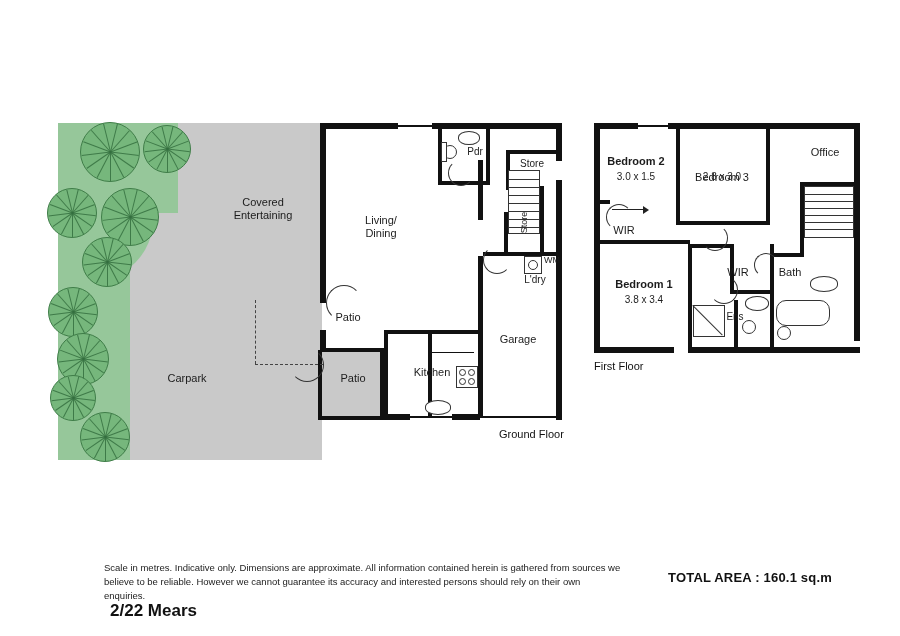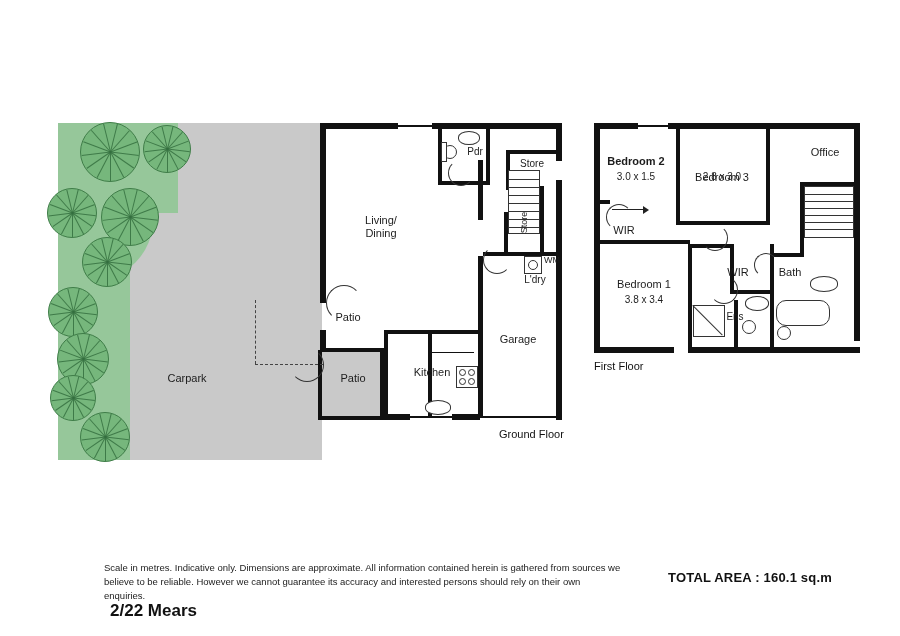--- a/index.html
+++ b/index.html
@@ -328,20 +328,22 @@
     <div class="abs wall" style="left:483px;top:252px;width:22px;height:4px;"></div>
 
     <div class="arc" style="left:326px;top:285px;width:34px;height:34px;border-color:#333 transparent transparent #333;"></div>
     <div class="arc" style="left:290px;top:348px;width:32px;height:32px;border-color:transparent #333 #333 transparent;"></div>
     <div class="arc" style="left:483px;top:246px;width:26px;height:26px;border-color:transparent transparent #333 #333;"></div>
     <div class="arc" style="left:448px;top:160px;width:24px;height:24px;border-color:transparent transparent #333 #333;"></div>
 
     <div class="abs" style="left:255px;top:364px;width:68px;height:0;border-top:1px dashed #444;"></div>
     <div class="abs" style="left:255px;top:300px;width:0;height:64px;border-left:1px dashed #444;"></div>
 
+    <div class="lbl" style="left:218px;top:196px;width:90px;">Covered
+Entertaining</div>
     <div class="lbl" style="left:142px;top:372px;width:90px;">Carpark</div>
     <div class="lbl" style="left:348px;top:214px;width:66px;">Living/
 Dining</div>
     <div class="lbl" style="left:320px;top:311px;width:56px;">Patio</div>
     <div class="lbl" style="left:325px;top:372px;width:56px;">Patio</div>
     <div class="lbl" style="left:404px;top:366px;width:56px;">Kitchen</div>
     <div class="lbl" style="left:490px;top:333px;width:56px;">Garage</div>
     <div class="lbl small" style="left:458px;top:145px;width:34px;">Pdr</div>
     <div class="lbl small" style="left:513px;top:157px;width:38px;">Store</div>
     <div class="lbl tiny" style="left:505px;top:216px;width:38px;transform:rotate(-90deg);transform-origin:center;">Store</div>
@@ -403,21 +405,21 @@
 
     <div class="abs" style="left:32px;top:209px;width:34px;height:1px;background:#222;"></div>
     <div class="abs" style="left:63px;top:206px;width:0;height:0;border-left:6px solid #222;border-top:4px solid transparent;border-bottom:4px solid transparent;"></div>
 
     <div class="lbl room-name" style="left:18px;top:155px;width:76px;font-weight:bold;">Bedroom 2</div>
     <div class="lbl room-dims" style="left:18px;top:170px;width:76px;">3.0 x 1.5</div>
     <div class="lbl room-name" style="left:104px;top:171px;width:76px;">Bedroom 3</div>
     <div class="lbl room-dims" style="left:104px;top:170px;width:76px;">2.8 x 3.0</div>
     <div class="lbl room-name" style="left:212px;top:146px;width:66px;">Office</div>
     <div class="lbl room-name" style="left:22px;top:224px;width:44px;">WIR</div>
-    <div class="lbl room-name" style="left:22px;top:278px;width:84px;">Bedroom 1</div>
+    <div class="lbl room-name" style="left:22px;top:278px;width:84px;font-weight:bold;">Bedroom 1</div>
     <div class="lbl room-dims" style="left:22px;top:293px;width:84px;">3.8 x 3.4</div>
     <div class="lbl room-name" style="left:138px;top:266px;width:40px;">WIR</div>
     <div class="lbl room-name" style="left:190px;top:266px;width:40px;">Bath</div>
     <div class="lbl small" style="left:138px;top:310px;width:34px;">Ens</div>
 
     <div class="floor-label" style="left:14px;top:360px;">First Floor</div>
   </div>
 
   <div class="footer-note" style="left:104px;top:561px;width:520px;">Scale in metres. Indicative only. Dimensions are approximate. All information contained herein is gathered from sources we
 believe to be reliable. However we cannot guarantee its accuracy and interested persons should rely on their own enquiries.</div>

